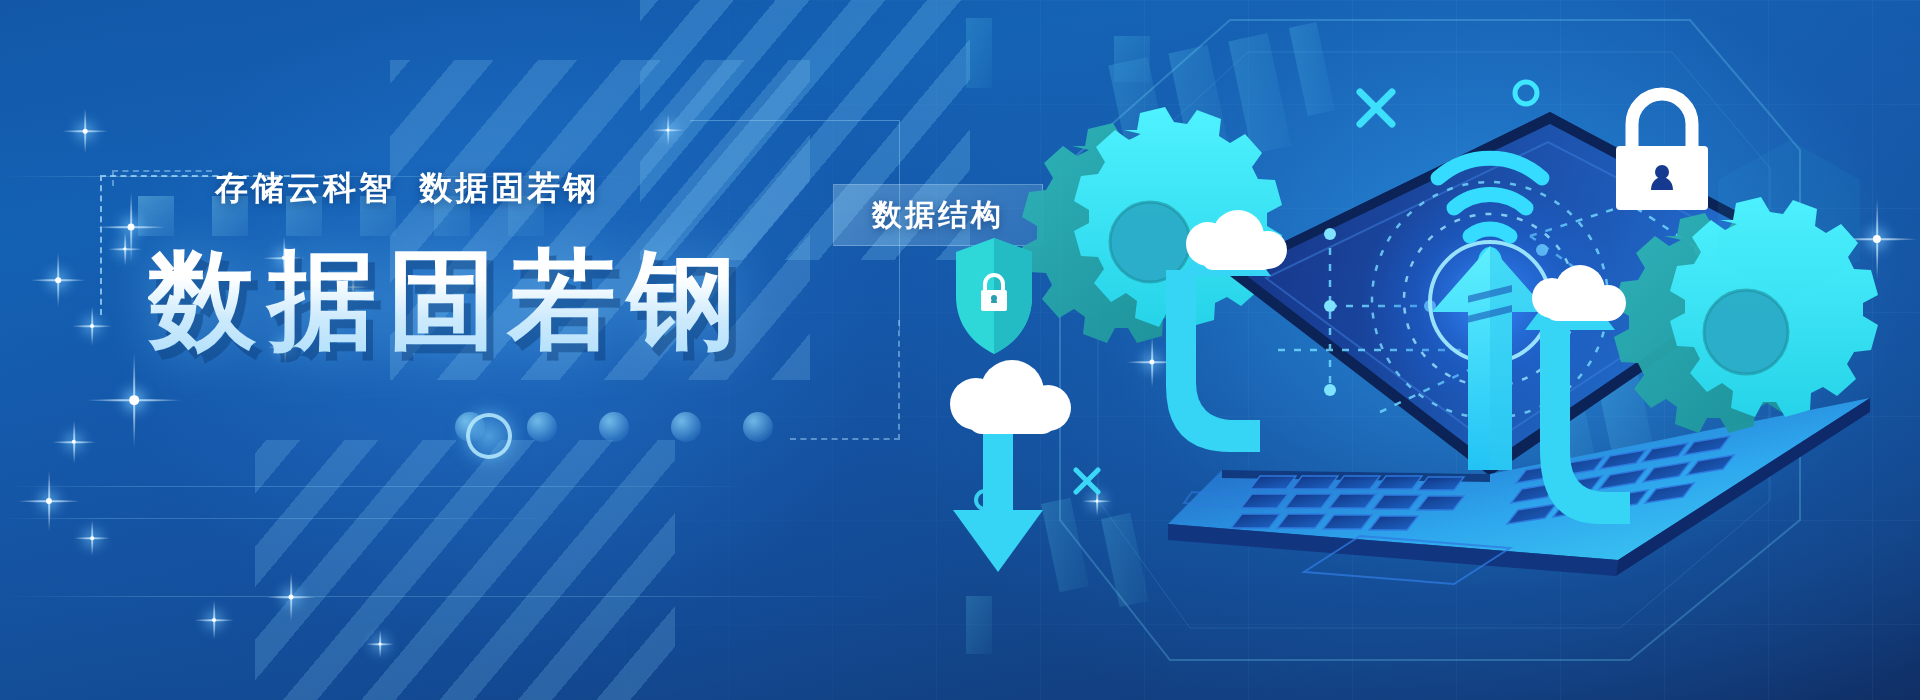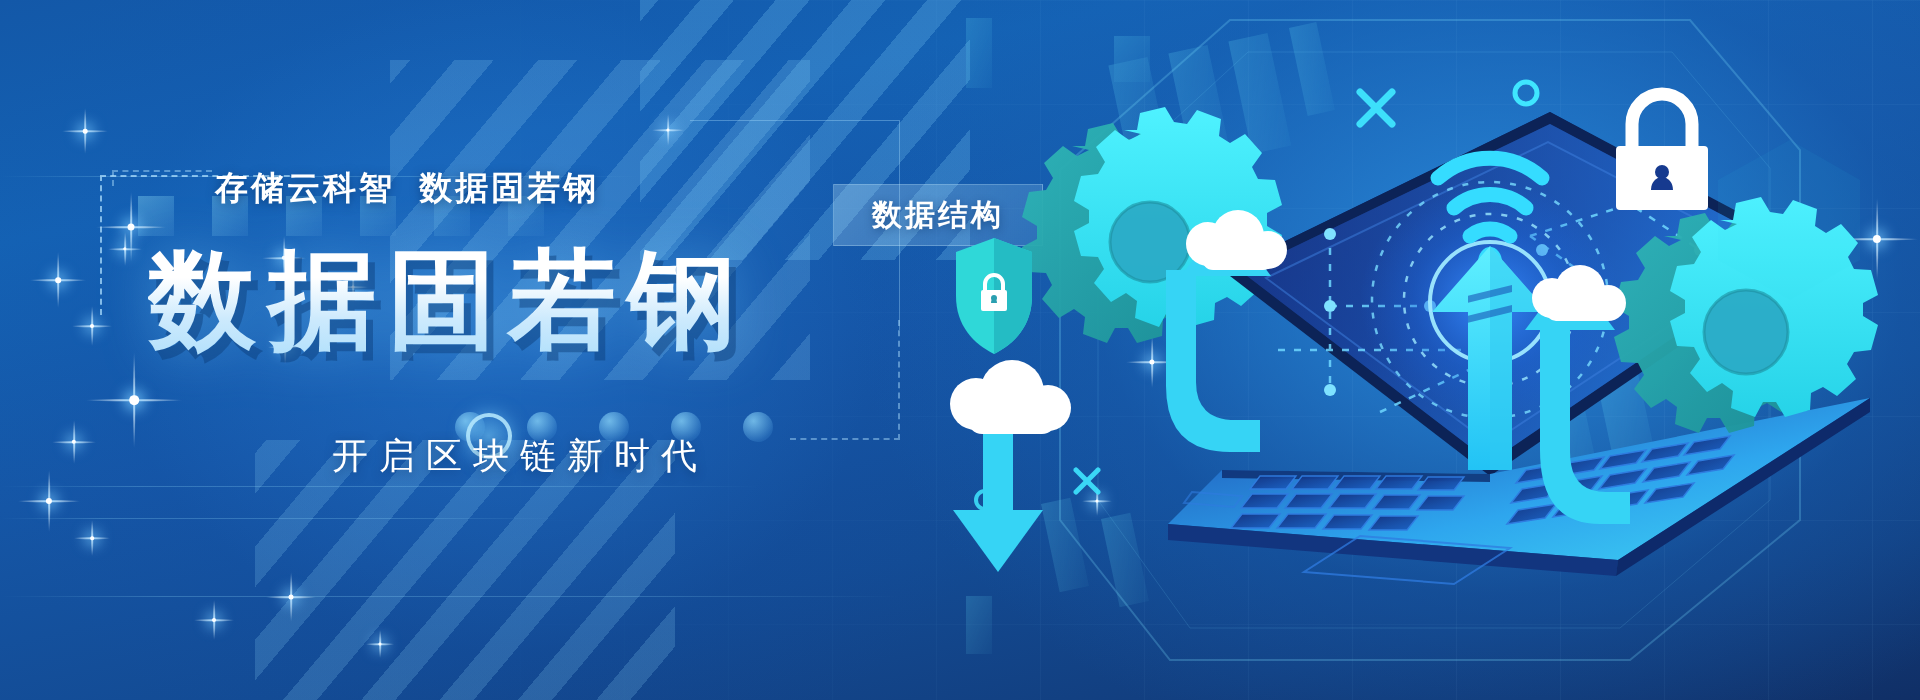--- a/index.html
+++ b/index.html
@@ -265,21 +265,20 @@
       <div class="star" style="left: 1082px; top: 486px; width: 30px; height: 30px;">
         <i class="h" style="width: 30px; background: linear-gradient(to right, rgba(120, 200, 255, 0), rgb(223, 242, 255), rgba(120, 200, 255, 0));"></i>
         <i class="v" style="height: 30px; background: linear-gradient(rgba(120, 200, 255, 0), rgb(223, 242, 255), rgba(120, 200, 255, 0));"></i>
         <b style="width: 3px; height: 3px;"></b>
       </div>
     </div>
 
   <div class="text-block">
     <div class="subtitle">存储云科智  数据固若钢</div>
     <div class="headline">数据固若钢</div>
-    <div class="tagline">开启区块链新时代</div>
   </div>
 
   <div class="badge">
     <span>数据结构</span>
   </div>
 
   <div class="illus">
     <svg viewBox="0 0 990 700" xmlns="http://www.w3.org/2000/svg">
       <defs>
         <linearGradient id="gScreen" x1="0" y1="0" x2="1" y2="1">

